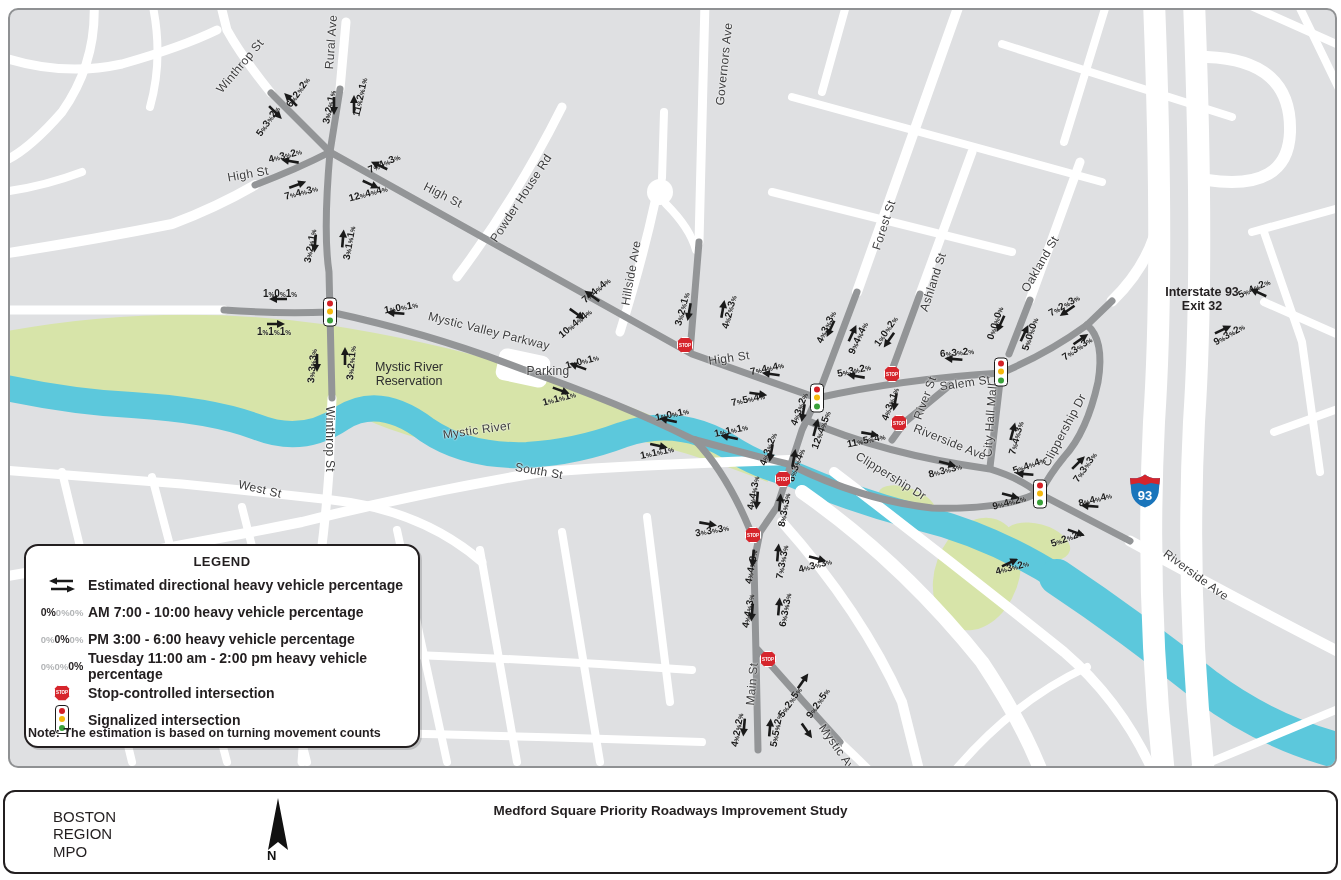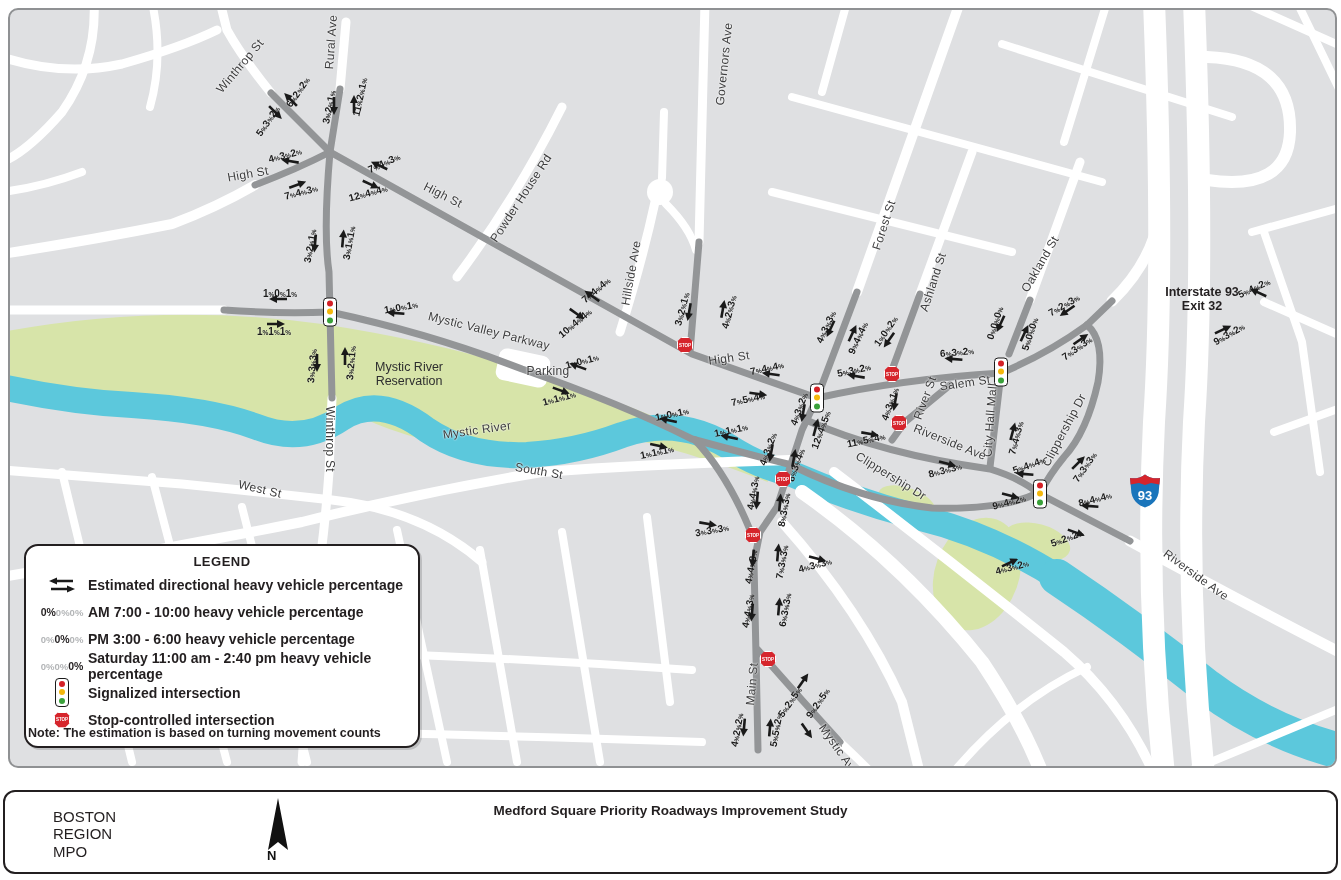--- a/index.html
+++ b/index.html
@@ -551,37 +551,37 @@
           <div class="lrow">
             <span class="ic">
               <span class="samp"><span class="dim">0%</span><span class="hot">0%</span><span class="dim">0%</span></span>
             </span>
             <span class="lt">PM 3:00 - 6:00 heavy vehicle percentage</span>
           </div>
           <div class="lrow">
             <span class="ic">
               <span class="samp"><span class="dim">0%</span><span class="dim">0%</span><span class="hot">0%</span></span>
             </span>
-            <span class="lt">Saturday 11:00 am - 2:40 pm heavy vehicle percentage</span>
+            <span class="lt">Tuesday 11:00 am - 2:00 pm heavy vehicle percentage</span>
+          </div>
+          <div class="lrow">
+            <span class="ic">
+              <div class="stopsign">STOP</div>
+            </span>
+            <span class="lt">Stop-controlled intersection</span>
           </div>
           <div class="lrow">
             <span class="ic">
               <div class="signal">
                 <i style="background: rgb(212, 32, 39);"></i>
                 <i style="background: rgb(245, 184, 12);"></i>
                 <i style="background: rgb(58, 161, 58);"></i>
               </div>
             </span>
             <span class="lt">Signalized intersection</span>
-          </div>
-          <div class="lrow">
-            <span class="ic">
-              <div class="stopsign">STOP</div>
-            </span>
-            <span class="lt">Stop-controlled intersection</span>
           </div>
         </div>
     </div>
 
     <div class="note" id="note">
         <div>Note: The estimation is based on turning movement counts</div>
       </div>
   </div>
 
   <div class="footer">

